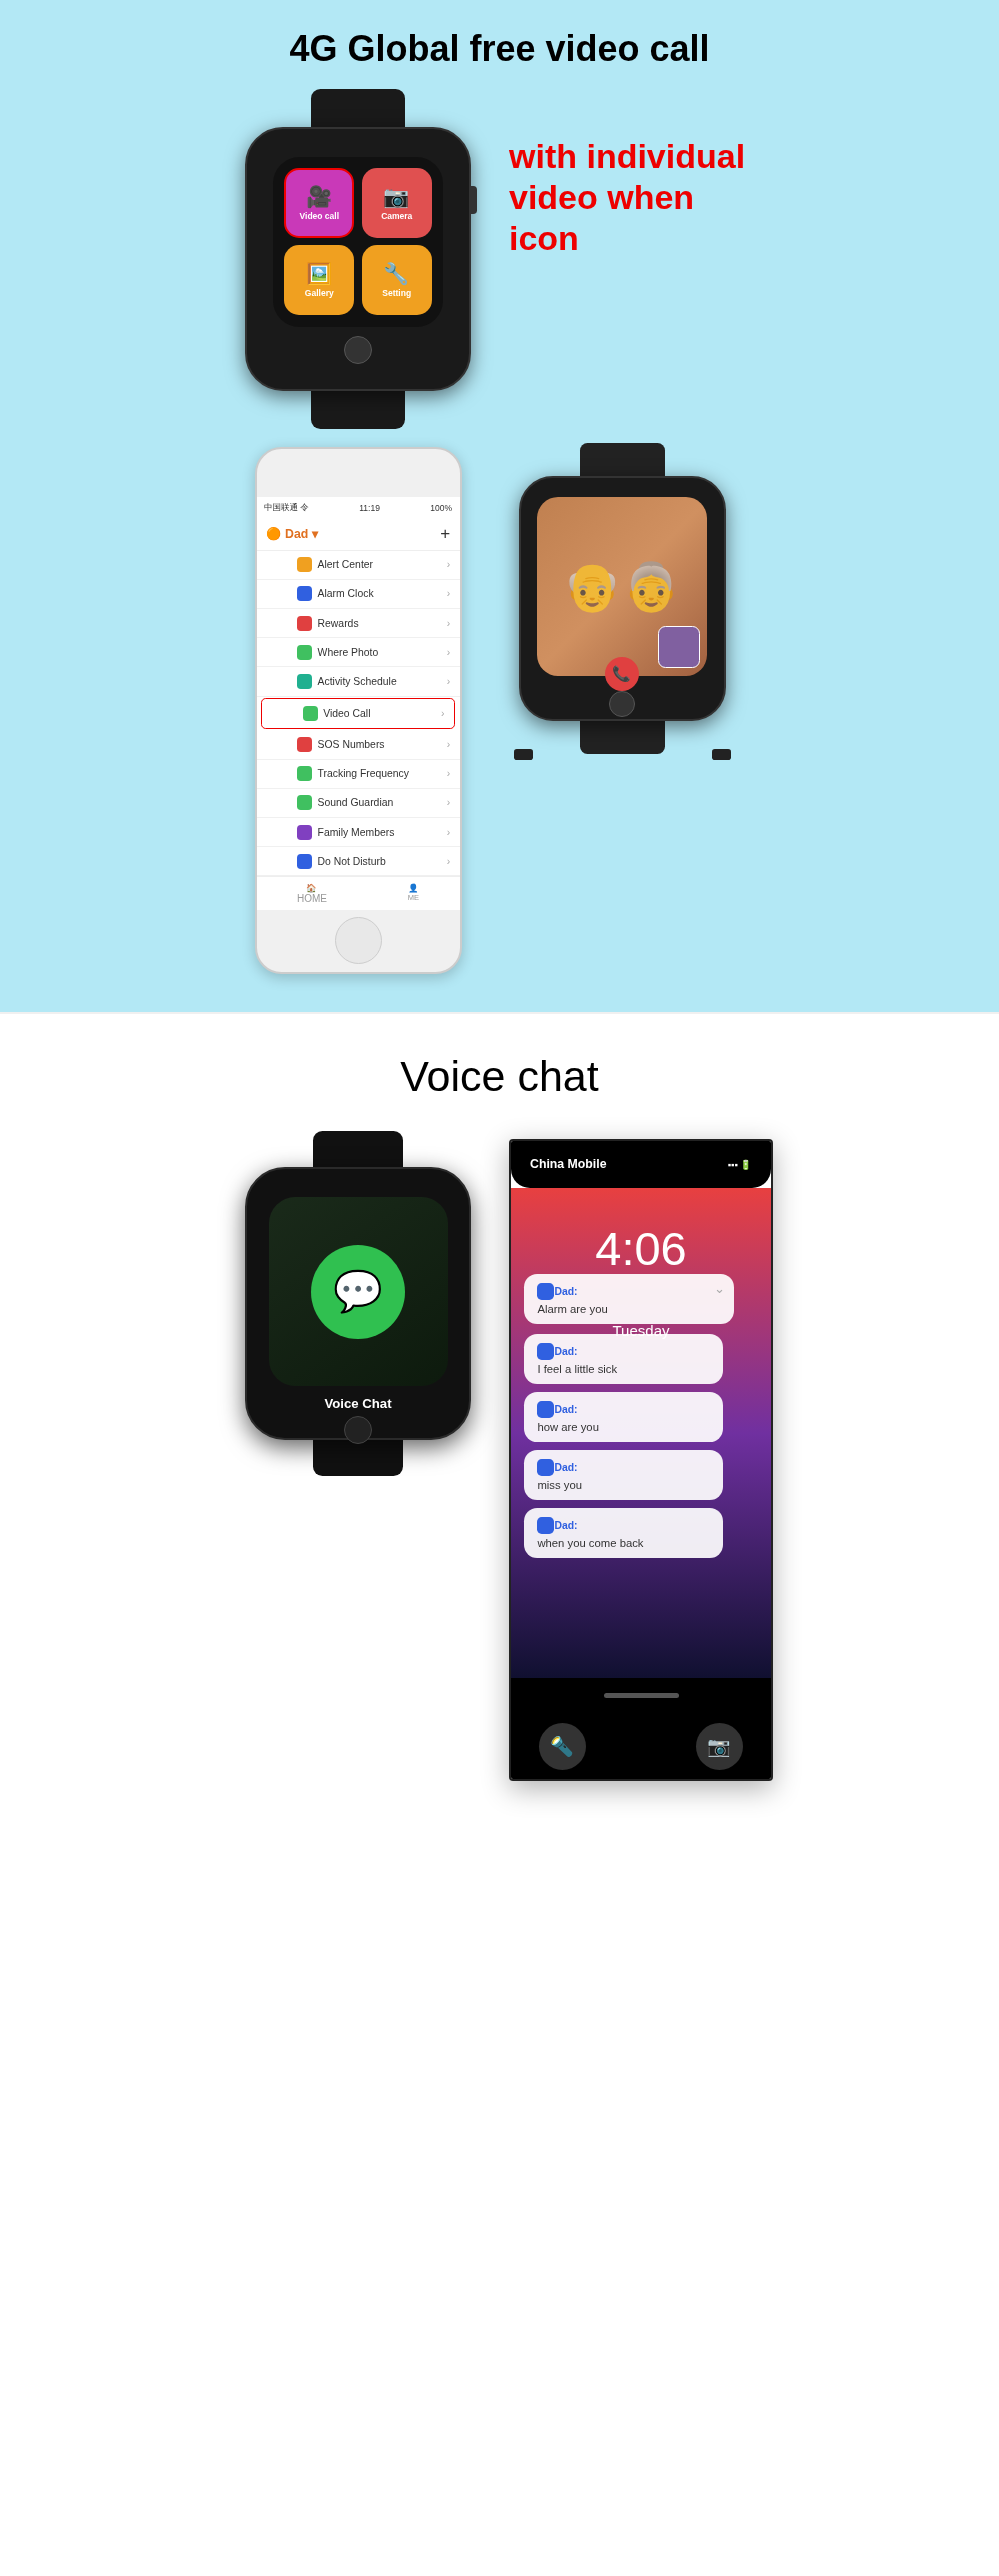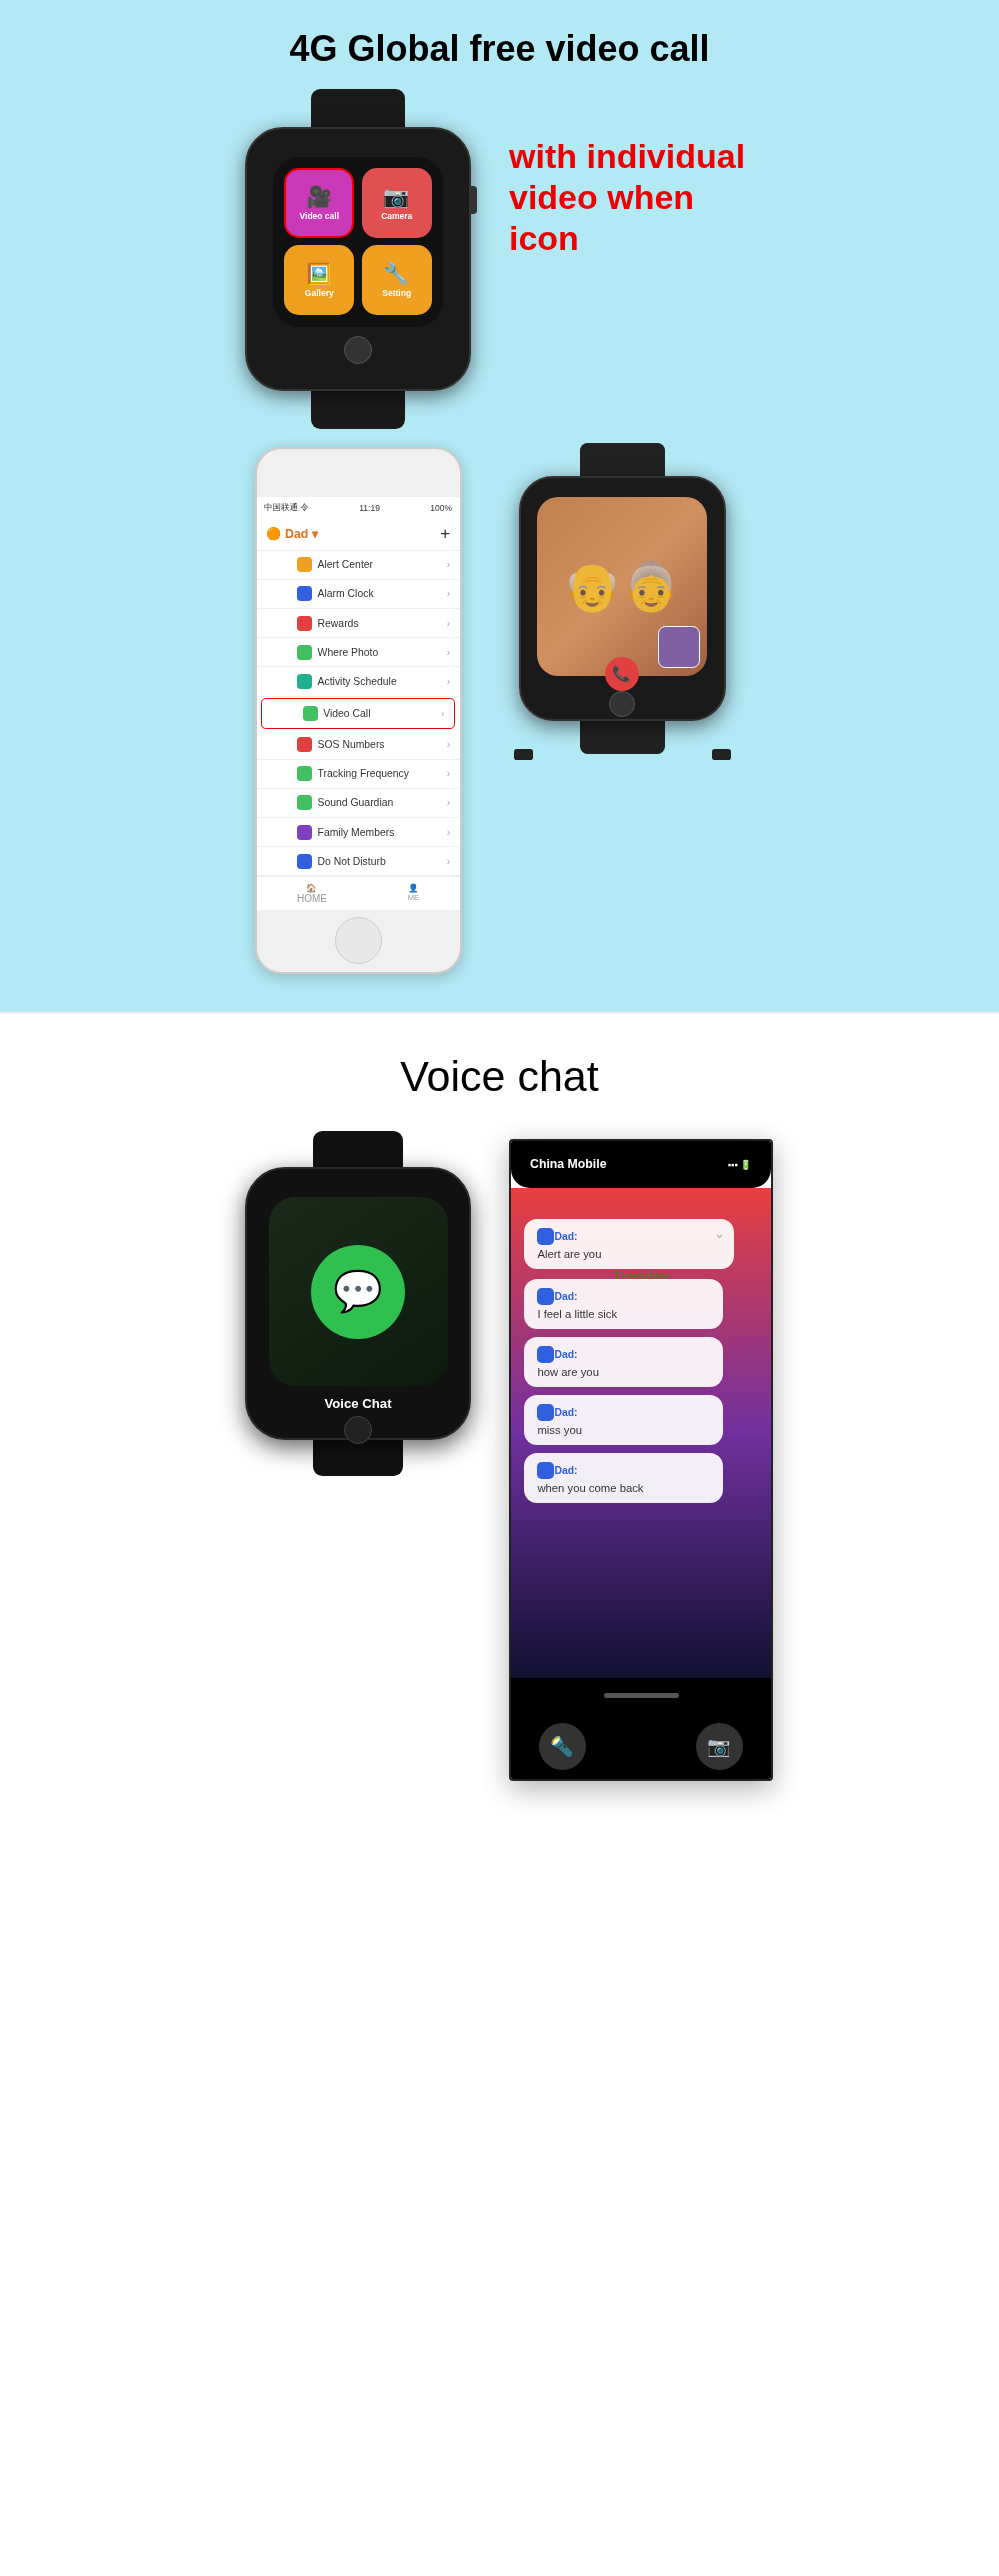--- a/index.html
+++ b/index.html
@@ -751,30 +751,31 @@
     </div>
 
     <div class="iphone-mockup">
       <div class="iphone-notch">
         <span class="iphone-time">China Mobile</span>
         <span class="iphone-status">▪▪▪ 🔋</span>
       </div>
       <div class="iphone-screen" style="min-height:490px;">
         <div class="iphone-wallpaper"></div>
         <div style="position:relative;z-index:5;padding-top:14px;">
-          <div class="iphone-date" style="position:relative;text-align:center;color:#4d7c0f;font-size:15px;margin-top:-9.4px;">Tuesday</div>
+          <div class="iphone-clock" style="position:relative;font-size:47px;text-align:center;color:#fff;font-weight:200;">4:06</div>
+          <div class="iphone-date" style="position:relative;text-align:center;color:#ffffff;font-size:15px;margin-top:-9.4px;">Tuesday</div>
         </div>
 
         <div style="position:relative;z-index:5;padding:9.4px 13.2px 4.7px;">
           <div class="chat-bubble" style="max-width:90%;position:relative;">
             <div class="bubble-sender">
               <span class="bubble-app-icon"></span>
               <span class="bubble-sender-name">Dad:</span>
             </div>
-            <div class="bubble-message">Alert are you</div>
+            <div class="bubble-message">Alarm are you</div>
             <span class="bubble-expand">⌄</span>
           </div>
         </div>
 
         <div style="position:relative;z-index:5;padding:4.7px 13.2px;display:flex;flex-direction:column;gap:7.5px;">
 
           <div class="chat-bubble">
             <div class="bubble-sender">
               <span class="bubble-app-icon"></span>
               <span class="bubble-sender-name">Dad:</span>

